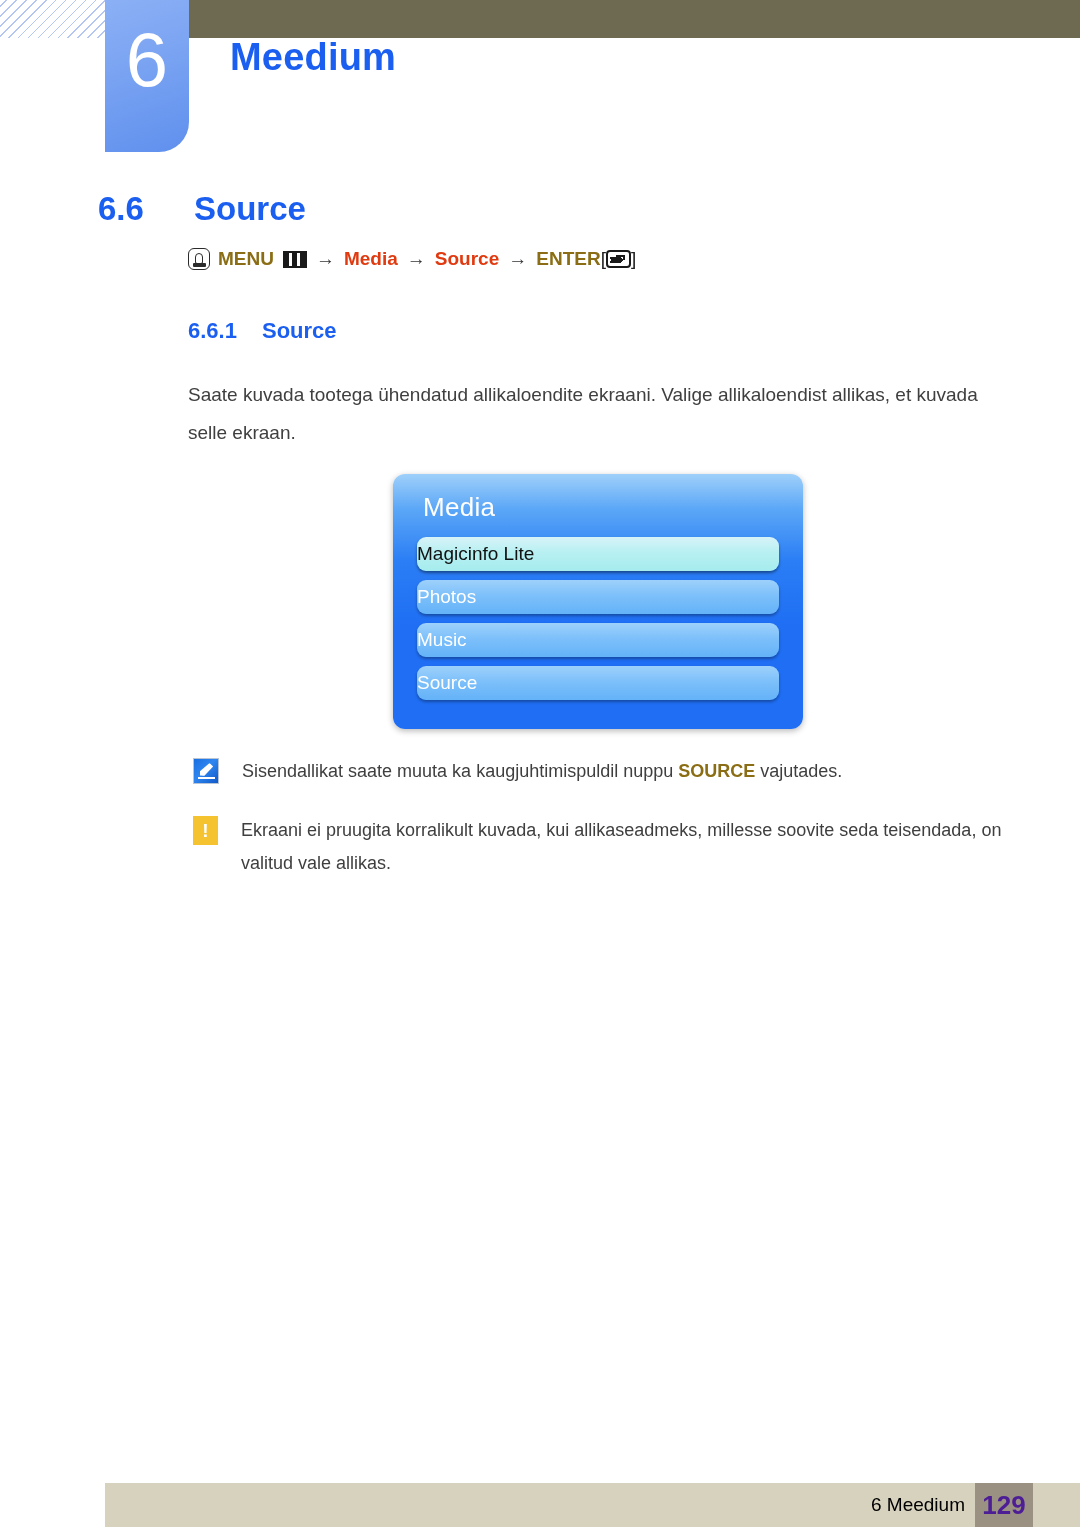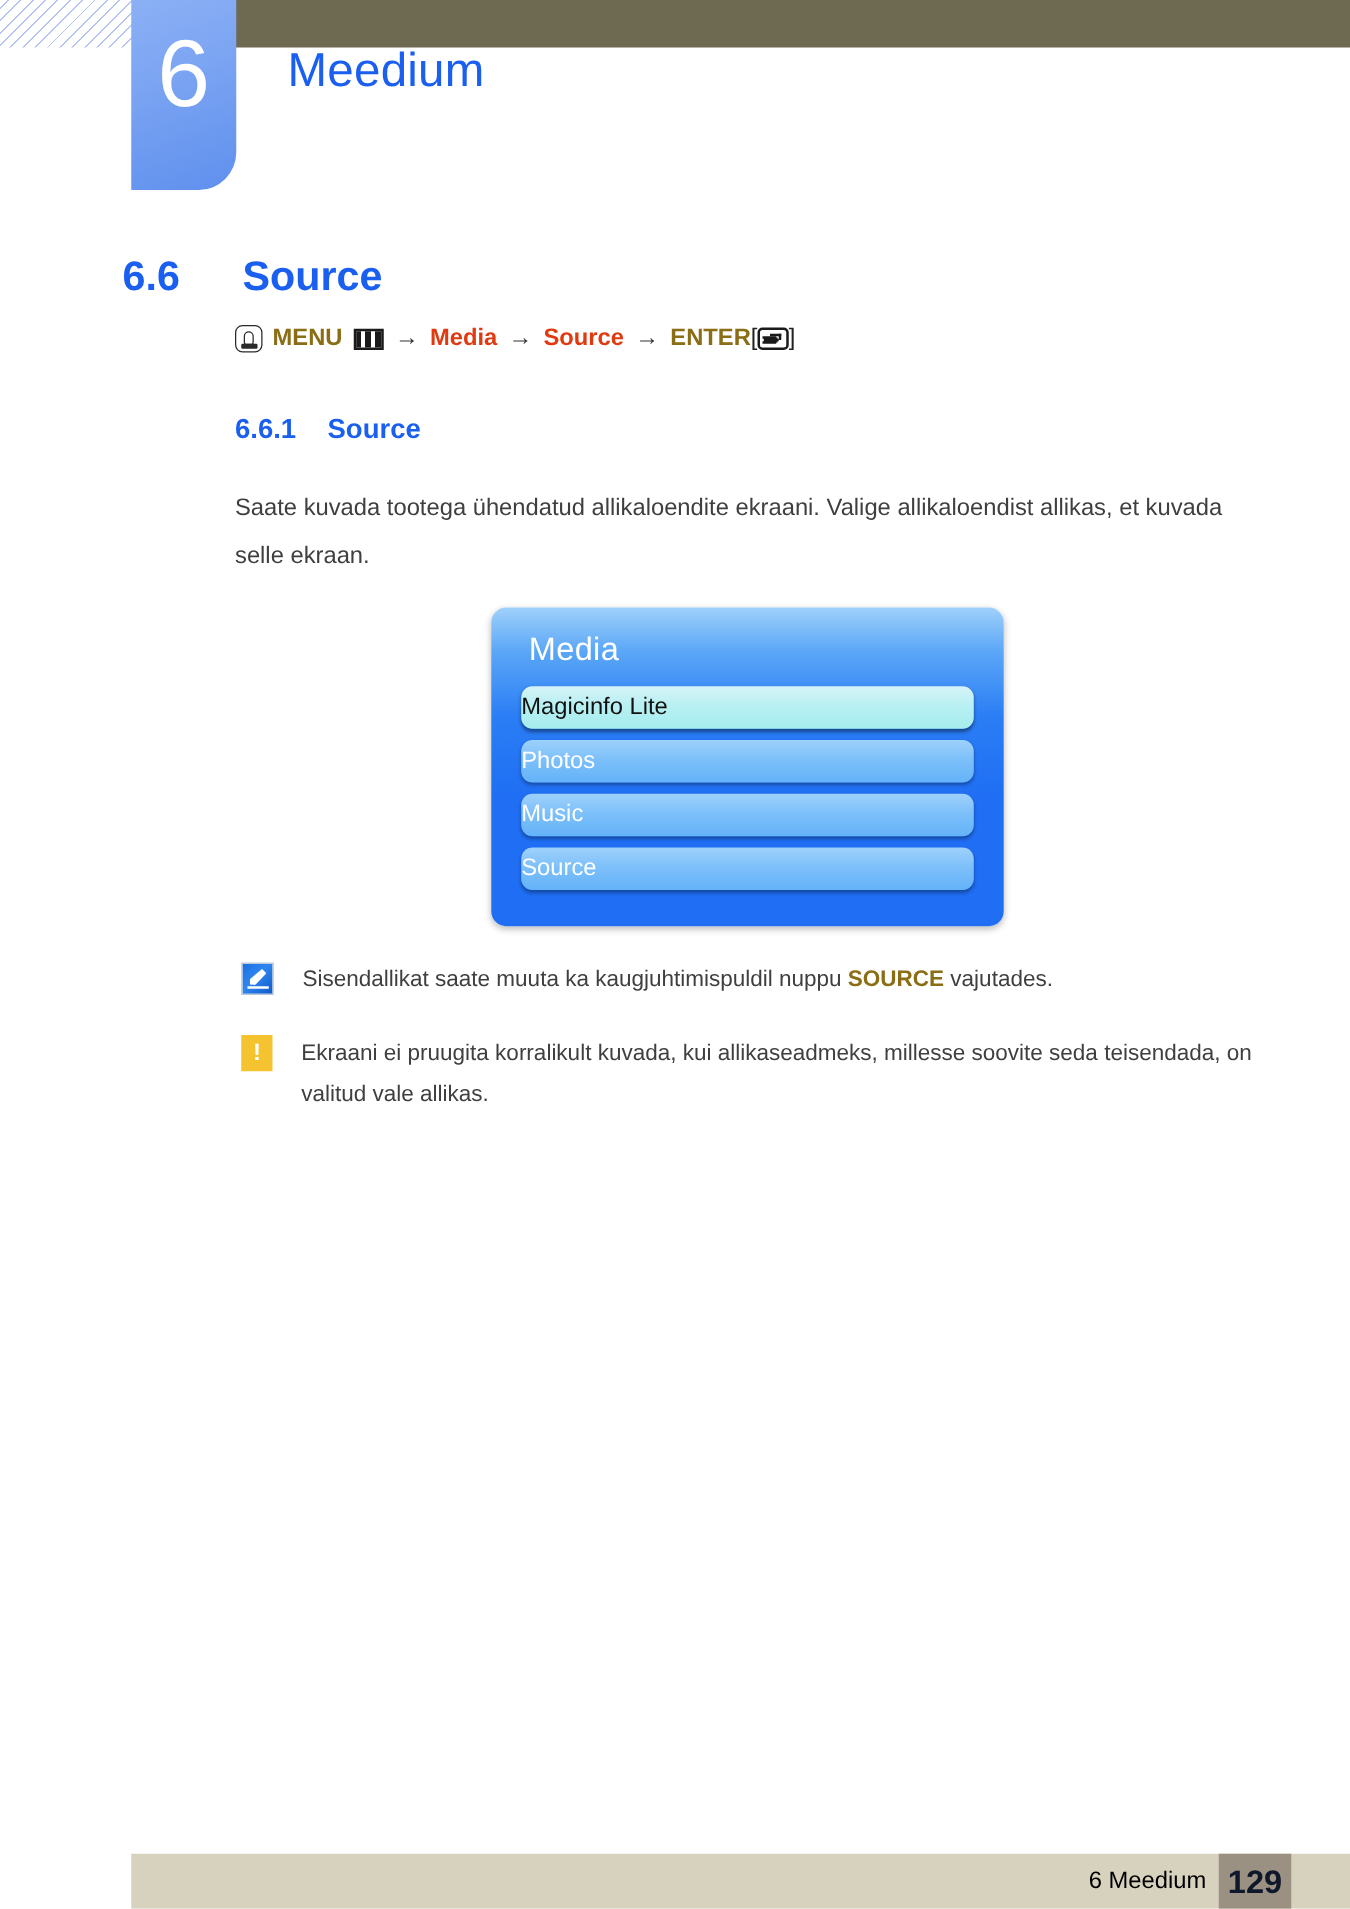--- a/index.html
+++ b/index.html
@@ -57,36 +57,36 @@
     line-height: 120px;
     text-align: center;
     font-weight: 400;
   }
   .chapter-title {
     position: absolute;
     top: 36px;
     left: 230px;
     font-size: 38px;
     color: #1b5ff0;
-    font-weight: 400;
+    font-weight: 700;
     letter-spacing: 0.2px;
   }
 
   
   .content {
     position: absolute;
     top: 190px;
     left: 0;
     width: 1080px;
   }
 
   .h2 {
     display: flex;
     align-items: baseline;
-    margin: 12px 0 0 98px;
+    margin: 0 0 0 98px;
     font-size: 33px;
     color: #1b5ff0;
     font-weight: 700;
   }
   .h2 .num { width: 96px; flex: none; }
 
   .menupath {
     margin: 20px 0 0 188px;
     display: flex;
     align-items: center;
@@ -324,21 +324,21 @@
     font-weight: 400;
     color: #000000;
   }
   .footer-page {
     position: absolute;
     right: 47px;
     top: 0;
     width: 58px;
     height: 44px;
     background: #9b9183;
-    color: #0f172a;
+    color: #4c1d95;
     font-size: 26px;
     font-weight: 700;
     line-height: 44px;
     text-align: center;
   }
 </style>
 </head>
 <body>
 
 <div class="page-header">

